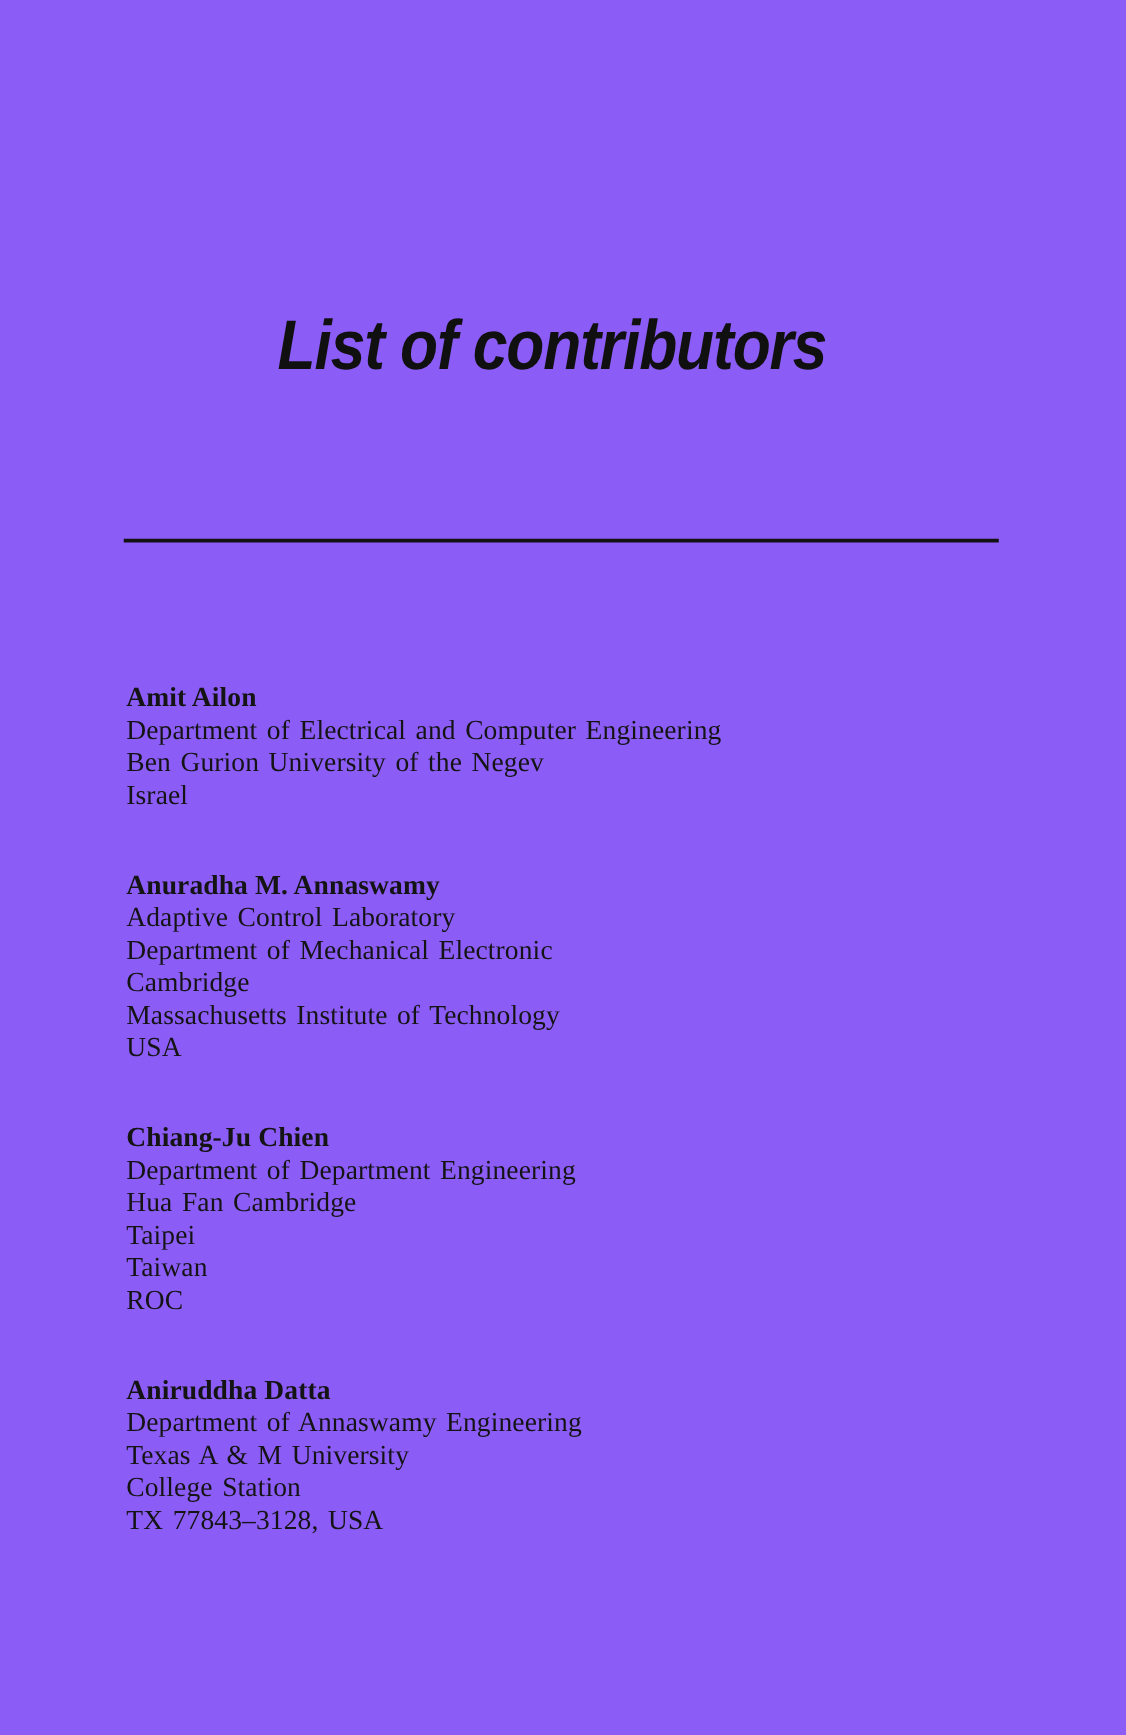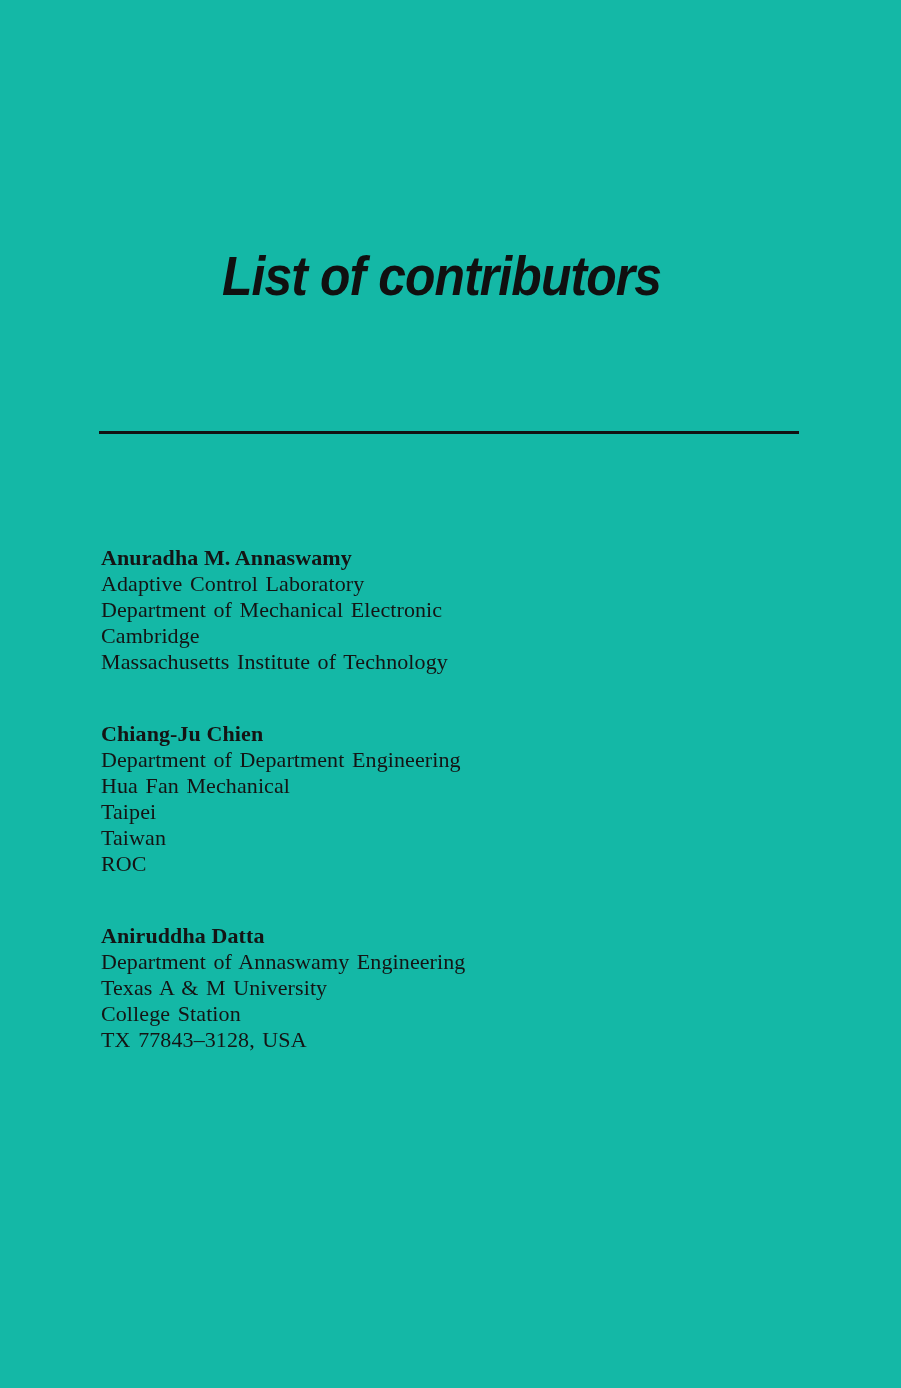--- a/index.html
+++ b/index.html
@@ -5,21 +5,21 @@
   html, body {
     margin: 0;
     padding: 0;
     background: #e9e9e9;
   }
   .page {
     position: relative;
     width: 901px;
     height: 1388px;
     margin: 0 auto;
-    background: #14b8a6;
+    background: #8b5cf6;
     color: #141414;
     overflow: hidden;
     font-family: "Liberation Serif", serif;
   }
   .title {
     position: absolute;
     top: 248px;
     left: 222px;
     margin: 0;
     font-family: "Liberation Sans", sans-serif;
@@ -66,30 +66,37 @@
 </head>
 <body>
 
 <div class="page">
   <h1 class="title">List of contributors</h1>
 
   <div class="rule"></div>
 
   <div class="contributors" id="contributors">
       <div class="entry">
+        <div class="name">Amit Ailon</div>
+        <div class="line">Department of Electrical and Computer Engineering</div>
+        <div class="line">Ben Gurion University of the Negev</div>
+        <div class="line">Israel</div>
+      </div>
+      <div class="entry">
         <div class="name">Anuradha M. Annaswamy</div>
         <div class="line">Adaptive Control Laboratory</div>
         <div class="line">Department of Mechanical Electronic</div>
         <div class="line">Cambridge</div>
         <div class="line">Massachusetts Institute of Technology</div>
+        <div class="line">USA</div>
       </div>
       <div class="entry">
         <div class="name">Chiang-Ju Chien</div>
         <div class="line">Department of Department Engineering</div>
-        <div class="line">Hua Fan Mechanical</div>
+        <div class="line">Hua Fan Cambridge</div>
         <div class="line">Taipei</div>
         <div class="line">Taiwan</div>
         <div class="line">ROC</div>
       </div>
       <div class="entry">
         <div class="name">Aniruddha Datta</div>
         <div class="line">Department of Annaswamy Engineering</div>
         <div class="line">Texas A &amp; M University</div>
         <div class="line">College Station</div>
         <div class="line">TX 77843–3128, USA</div>

